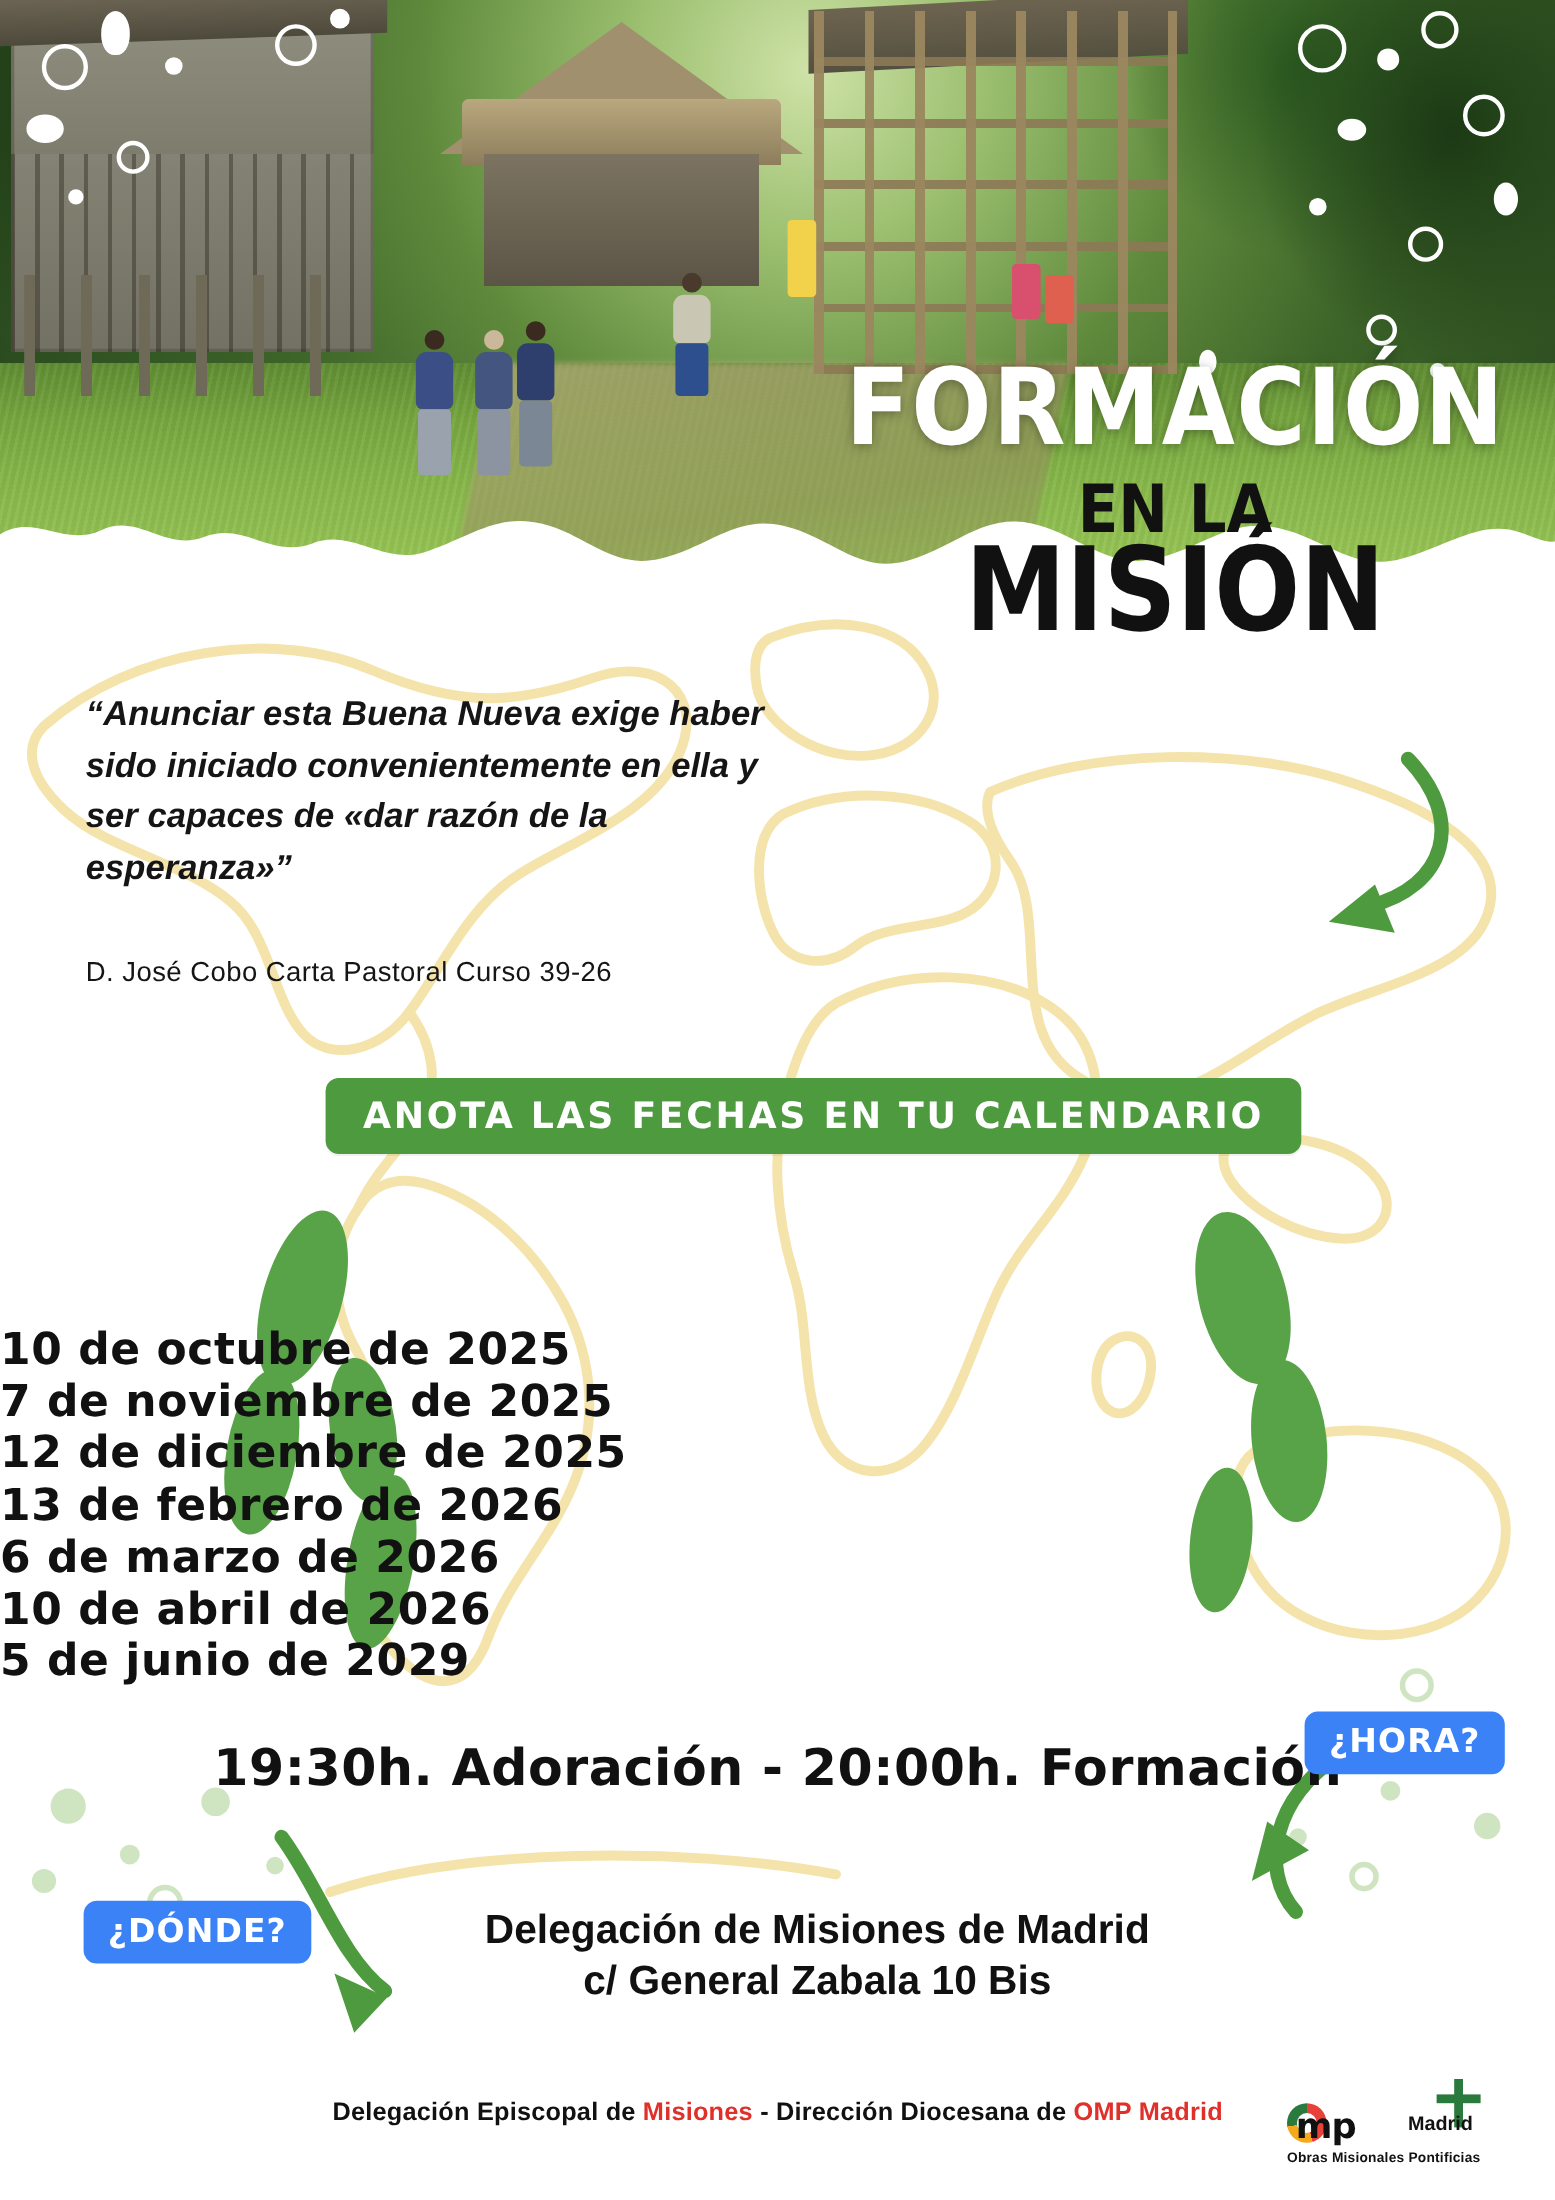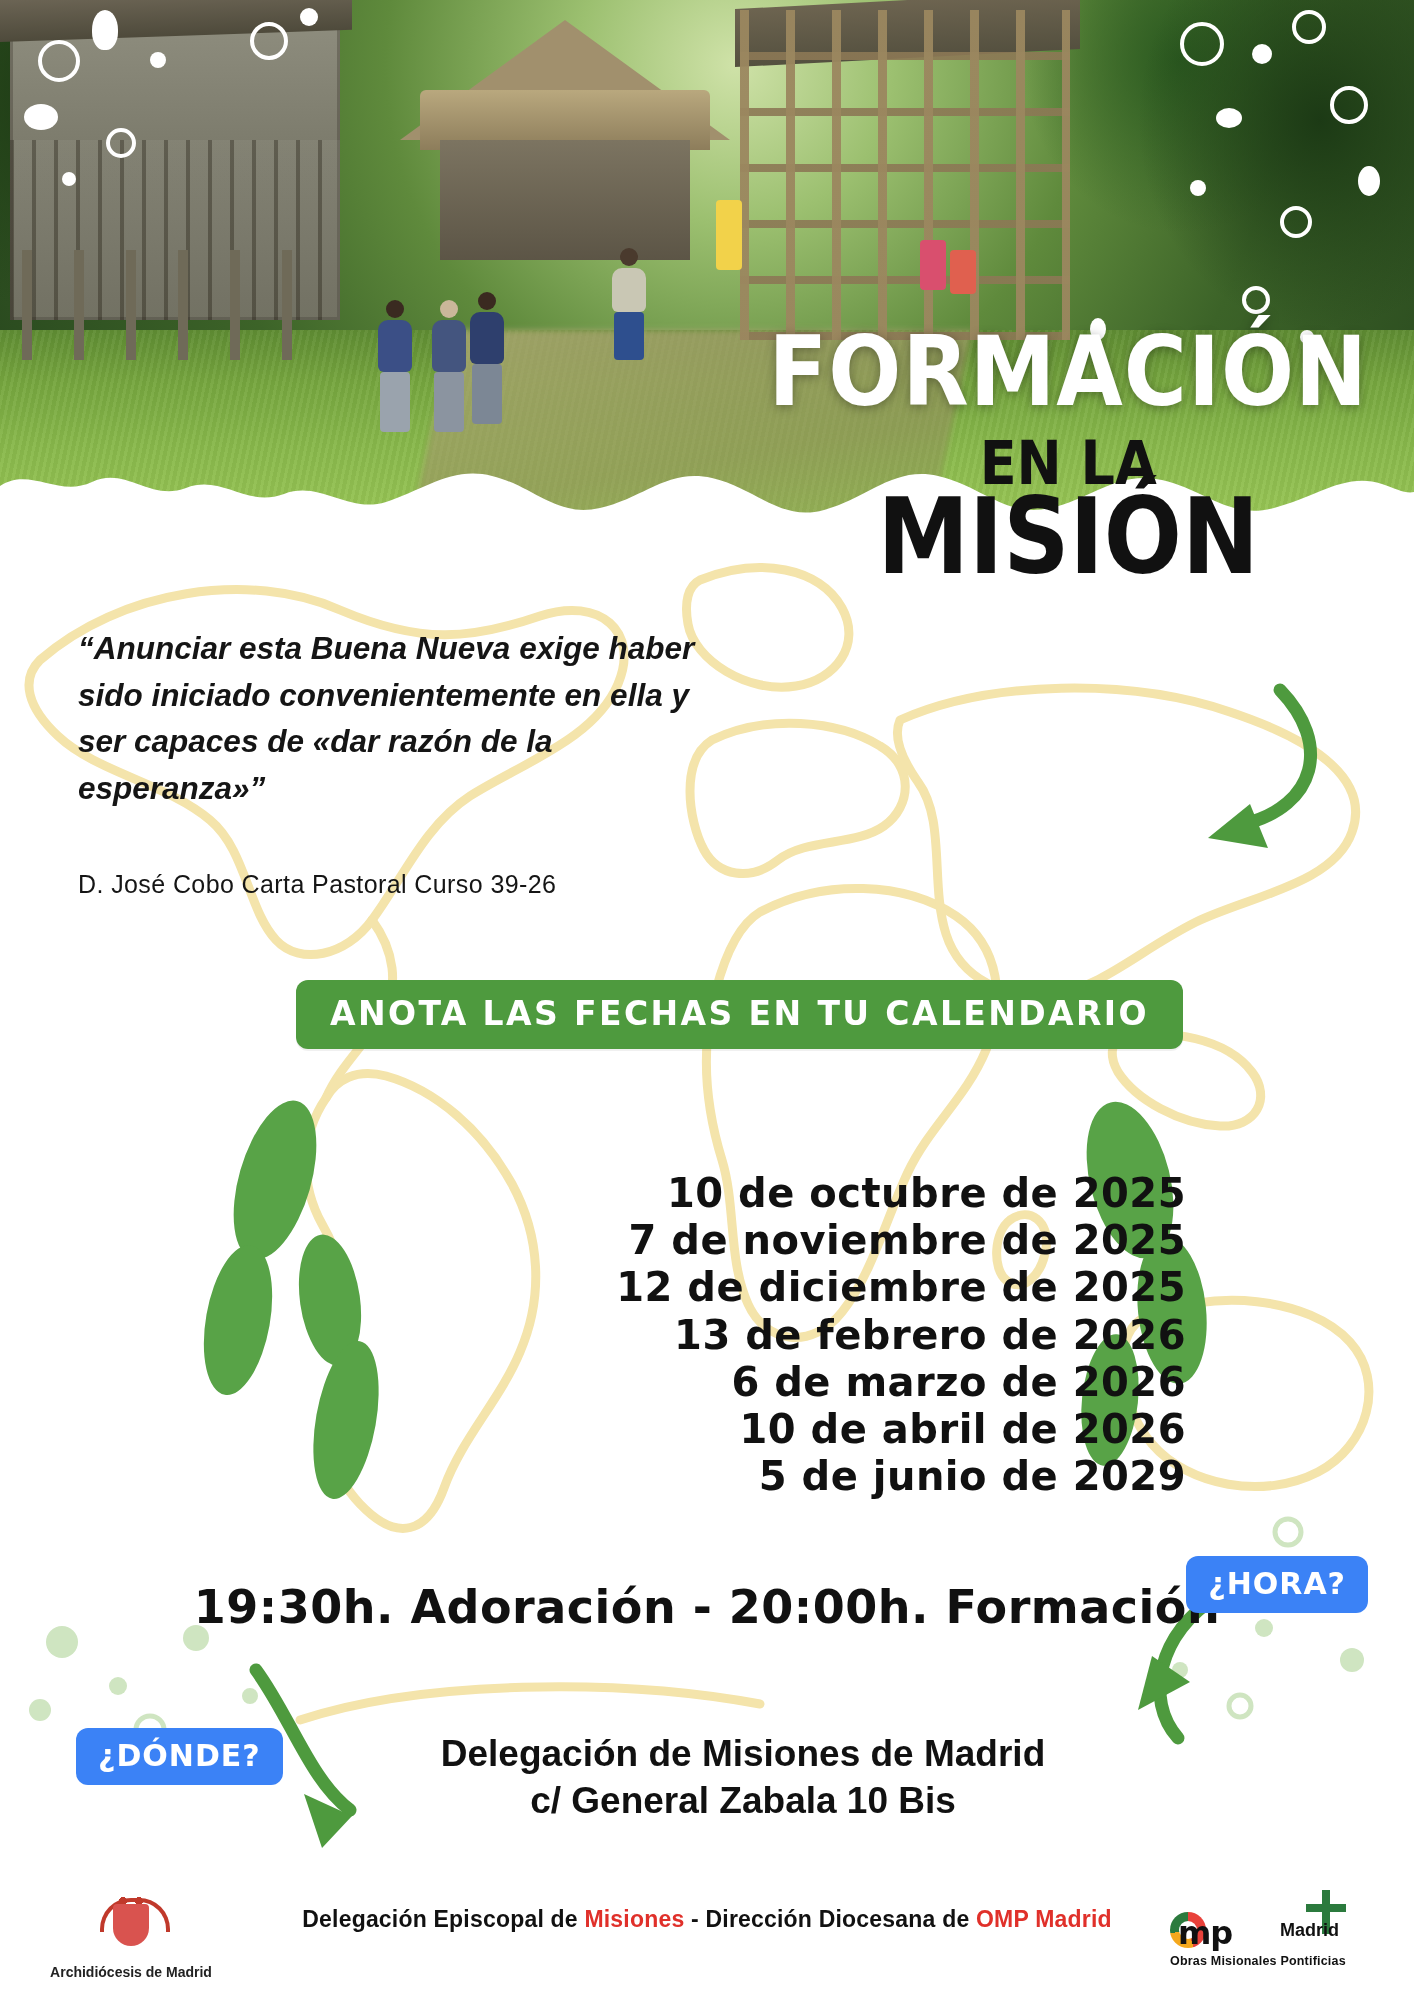--- a/index.html
+++ b/index.html
@@ -208,22 +208,22 @@
     font-family:"DejaVu Sans", sans-serif;
     font-weight:bold;
     font-size:33px;
     letter-spacing:2.4px;
     color:#ffffff;
     white-space:nowrap;
   }
 
   
   #dates {
-    position:absolute; left:0; top:1170px; width:1186px; z-index:5;
-    text-align:right;
+    position:absolute; left:0; top:1204px; width:1186px; z-index:5;
+    text-align:left;
   }
   #dates div {
     font-family:"DejaVu Sans", sans-serif;
     font-weight:bold;
     font-size:40px;
     line-height:1.18;
     color:#111111;
     letter-spacing:.5px;
   }
 
@@ -523,28 +523,20 @@
 <div id="place">
   <div>Delegación de Misiones de Madrid</div>
   <div>c/ General Zabala 10 Bis</div>
 </div>
 
 <div id="footer">
   <div id="footer-text">
     <span>Delegación Episcopal de </span><span class="red">Misiones</span><span> - Dirección Diocesana de </span><span class="red">OMP Madrid</span>
   </div>
 
-  <div id="logo-archi">
-    <div class="crest">
-      <div class="crest-arc"></div>
-      <div class="crest-dots"></div>
-      <div class="crest-shield"></div>
-    </div>
-    <div class="caption">Archidiócesis de Madrid</div>
-  </div>
 
   <div id="logo-omp">
     <div class="cross"></div>
     <div class="cross2"></div>
     <div class="omp-o"></div>
     <div class="omp-word">mp</div>
     <div class="omp-madrid">Madrid</div>
     <div class="omp-sub">Obras Misionales Pontificias</div>
   </div>
 </div>

